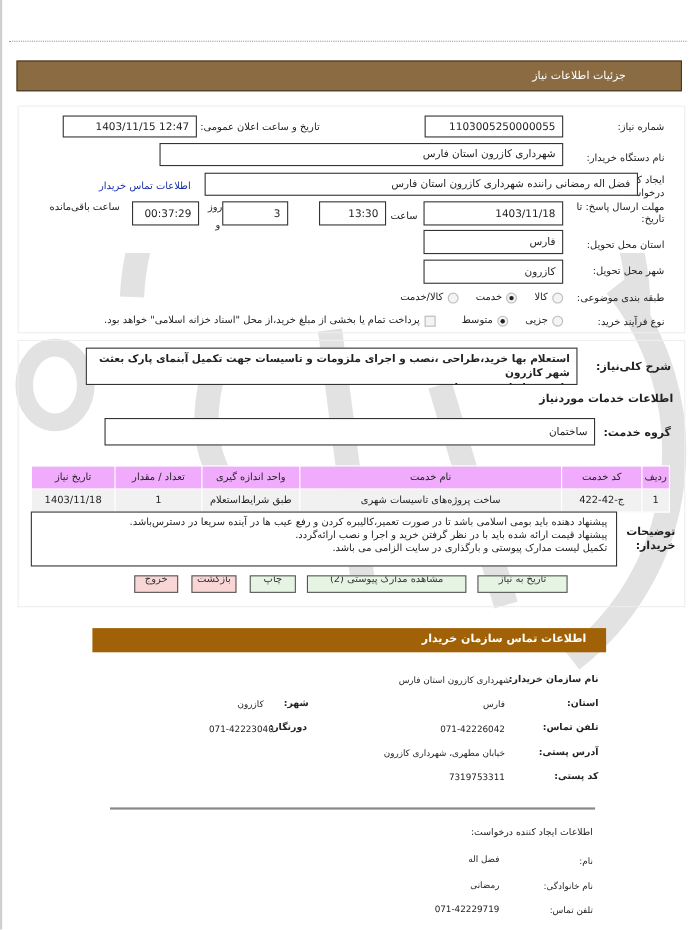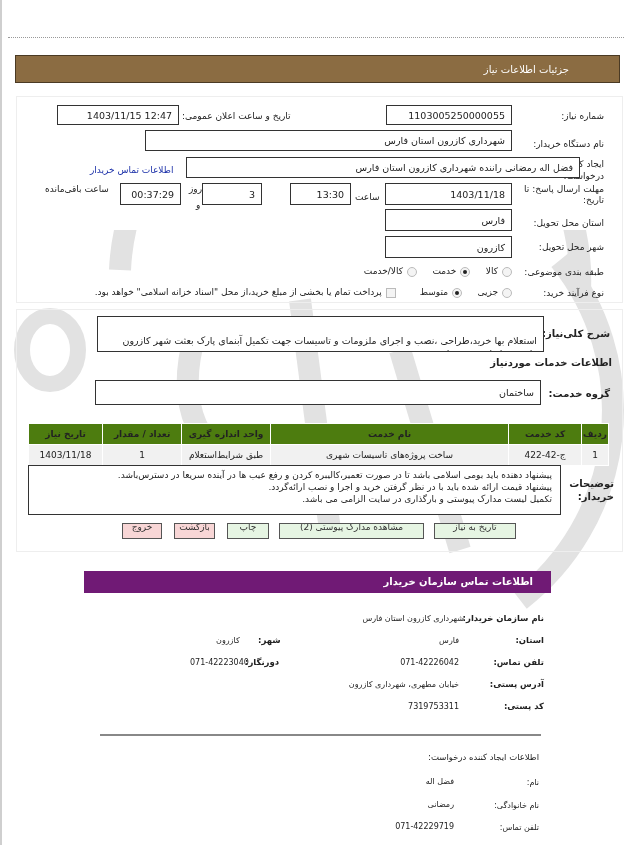--- a/index.html
+++ b/index.html
@@ -13,27 +13,27 @@
   .box{position:absolute;border:1px solid #333;background:#fff;box-sizing:border-box;font-size:9.5px;padding:0 6px;display:flex;align-items:center;white-space:nowrap;overflow:hidden;}
   .box.ltr{direction:ltr;justify-content:flex-end;}
   .link{position:absolute;color:#1a2fa8;font-size:9px;white-space:nowrap;}
   .radio{display:inline-block;width:8px;height:8px;border-radius:50%;border:1px solid #bbb;background:#f4f4f4;vertical-align:middle;position:relative;}
   .radio.on::after{content:"";position:absolute;left:2px;top:2px;width:4px;height:4px;border-radius:50%;background:#222;}
   .chk{display:inline-block;width:8px;height:8px;border:1px solid #bbb;background:#f4f4f4;vertical-align:middle;}
   .rowopt{position:absolute;white-space:nowrap;font-size:9px;}
   .rowopt > span{margin-left:4px;}
   .bold{font-weight:bold;}
   table.svc{position:absolute;left:28px;top:423px;width:581px;border-collapse:collapse;font-size:9px;}
-  table.svc th{background:#4d7c0f;color:#222;font-weight:bold;height:18px;border:1px solid #fff;}
+  table.svc th{background:#f0abfc;color:#222;font-weight:normal;height:18px;border:1px solid #fff;}
   table.svc td{background:#f1f1f1;height:18px;text-align:center;border:1px solid #fff;}
   .desc{position:absolute;left:28px;top:465px;width:533px;height:50px;border:1px solid #333;background:#fff;box-sizing:border-box;padding:3px 8px;font-size:9px;line-height:12px;}
   .btn{position:absolute;top:523px;height:16px;border:1px solid #555;box-sizing:border-box;font-size:9px;text-align:center;line-height:6px;overflow:hidden;color:#333;}
   .btn.g{background:#e6f5e3;}
   .btn.r{background:#f8d6d6;}
-  .hdr2{position:absolute;left:84px;top:571px;width:467px;height:22px;background:#701a75;}
+  .hdr2{position:absolute;left:84px;top:571px;width:467px;height:22px;background:#a16207;}
   .hdr2 span{position:absolute;right:18px;top:5px;color:#fff;font-weight:bold;font-size:10px;}
   .k{position:absolute;font-size:8.5px;font-weight:bold;white-space:nowrap;}
   .v{position:absolute;font-size:8px;white-space:nowrap;}
   .sep{position:absolute;left:100px;top:734px;width:441px;border-top:2px solid #888;}
   .wm{position:absolute;left:0;top:230px;width:634px;height:390px;pointer-events:none;}
 </style>
 </head>
 <body>
 
 <div class="leftedge"></div>
@@ -99,21 +99,21 @@
 
 <div class="lbl" style="right:30px;top:288px;">نوع فرآیند خرید:</div>
 <div class="rowopt" style="right:122px;top:287px;">
   <span class="radio"></span><span>جزیی</span>
   &nbsp;&nbsp;&nbsp;<span class="radio on"></span><span>متوسط</span>
   &nbsp;&nbsp;&nbsp;&nbsp;&nbsp;&nbsp;<span class="chk"></span><span>پرداخت تمام یا بخشی از مبلغ خرید،از محل "اسناد خزانه اسلامی" خواهد بود.</span>
 </div>
 
 <div class="panel" style="left:16px;top:309px;width:605px;height:241px;"></div>
 <div class="lbl bold" style="right:24px;top:328px;font-size:10px;">شرح کلی‌نیاز:</div>
-<div class="box" style="left:97px;top:316px;width:447px;height:34px;display:block;padding:17px 6px;line-height:13px;white-space:normal;">
+<div class="box" style="left:78px;top:316px;width:447px;height:34px;display:block;padding:3px 6px;line-height:13px;white-space:normal;font-weight:bold;">
   <div>استعلام بها خرید،طراحی ،نصب و اجرای ملزومات و تاسیسات جهت تکمیل آبنمای پارک بعثت شهر کازرون</div>
   <div>طبق شرایط و مشخصات فنی پیوست</div>
 </div>
 <div class="lbl bold" style="right:22px;top:357px;font-size:10px;">اطلاعات خدمات موردنیاز</div>
 <div class="lbl bold" style="right:24px;top:388px;font-size:10px;">گروه خدمت:</div>
 <div class="box" style="left:95px;top:380px;width:446px;height:25px;">ساختمان</div>
 
 <table class="svc">
   <thead>
     <tr>

